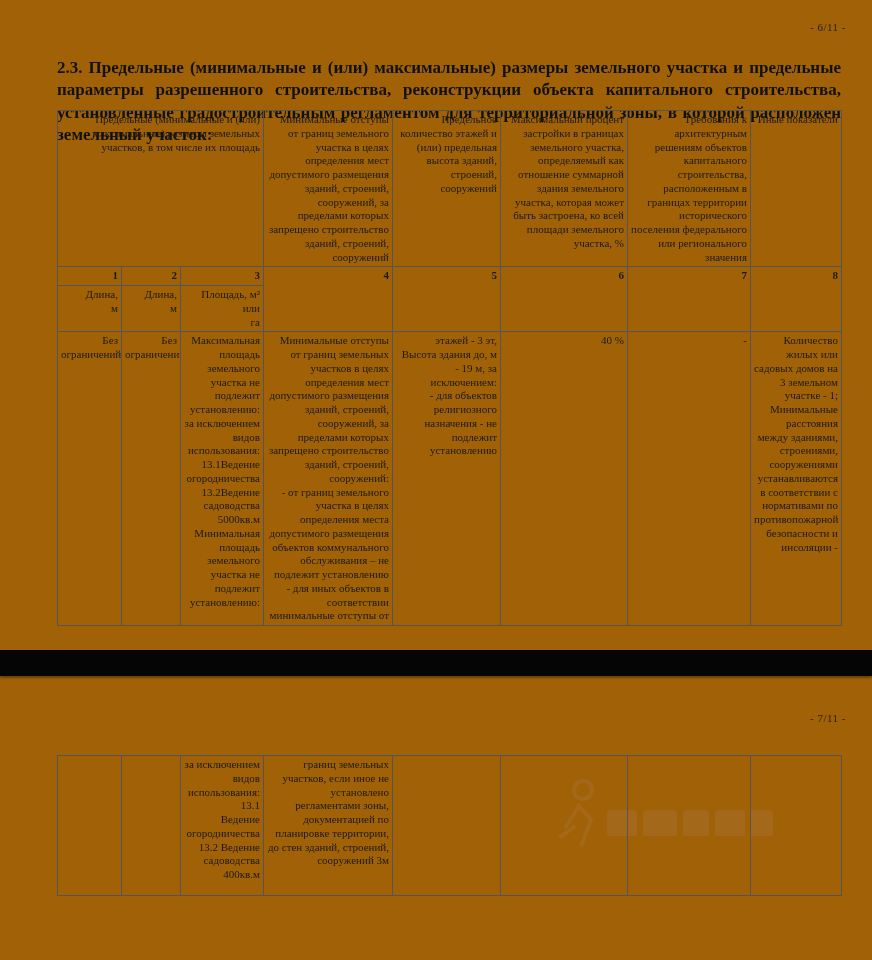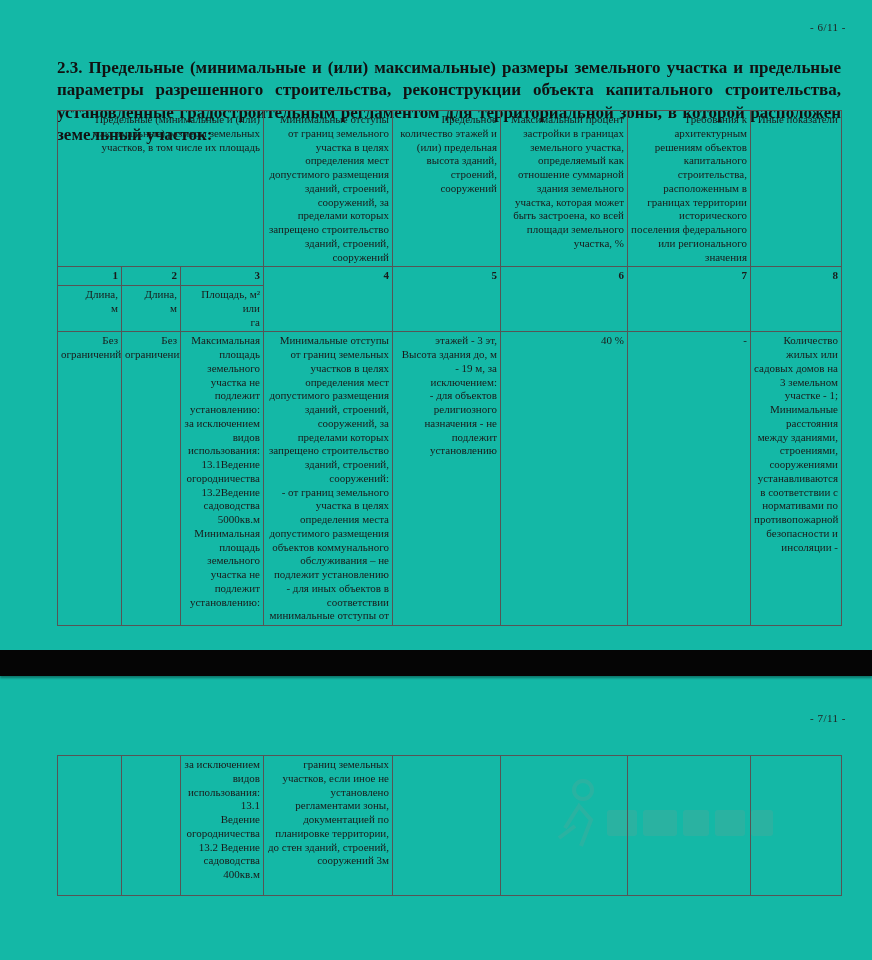--- a/index.html
+++ b/index.html
@@ -1,21 +1,21 @@
 <!DOCTYPE html>
 <html><head>
 <meta charset="utf-8">
 <style>
   * { margin: 0; padding: 0; box-sizing: border-box; }
   html, body { background: #ffffff; }
   #screen {
     position: relative;
     width: 872px;
     height: 960px;
-    background: #14b8a6;
+    background: #a16207;
     font-family: "Liberation Serif", "DejaVu Serif", serif;
     color: #1c1c1c;
     overflow: hidden;
   }
   .page-number {
     position: absolute;
     right: 26px;
     font-size: 11px;
     letter-spacing: 0.5px;
     color: #222;

